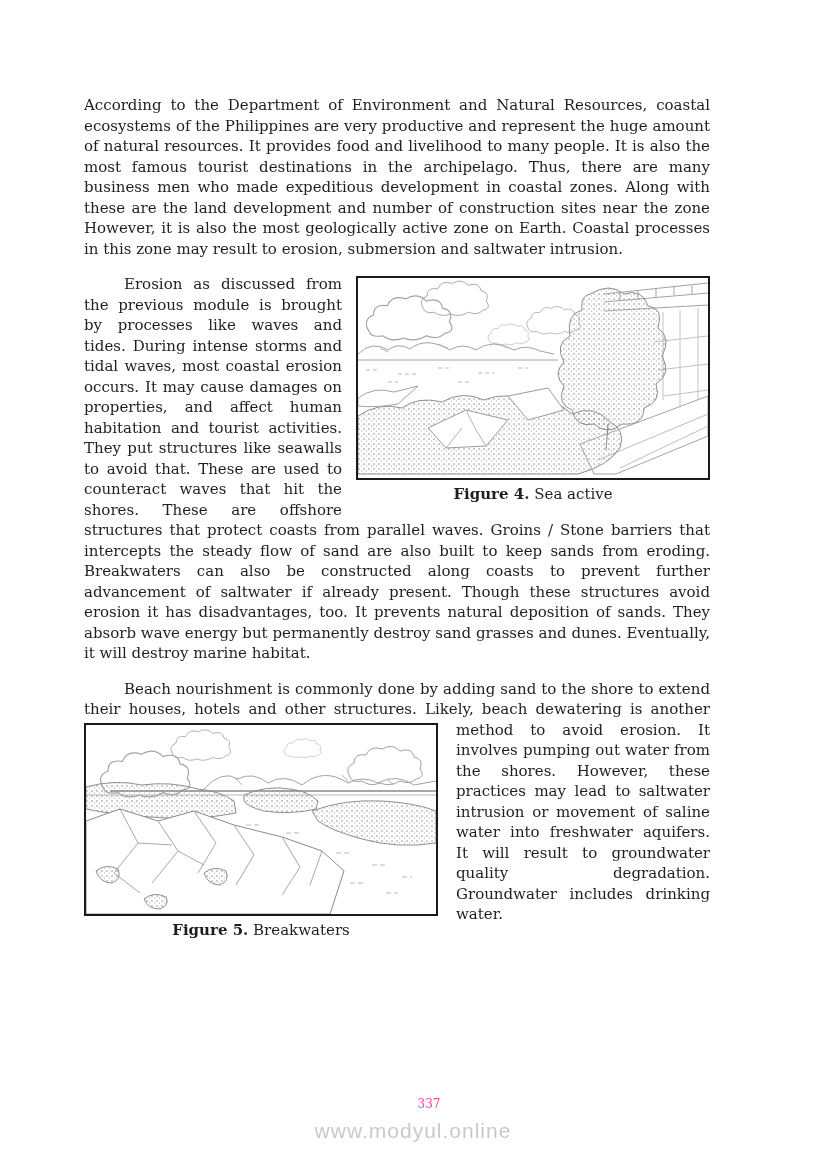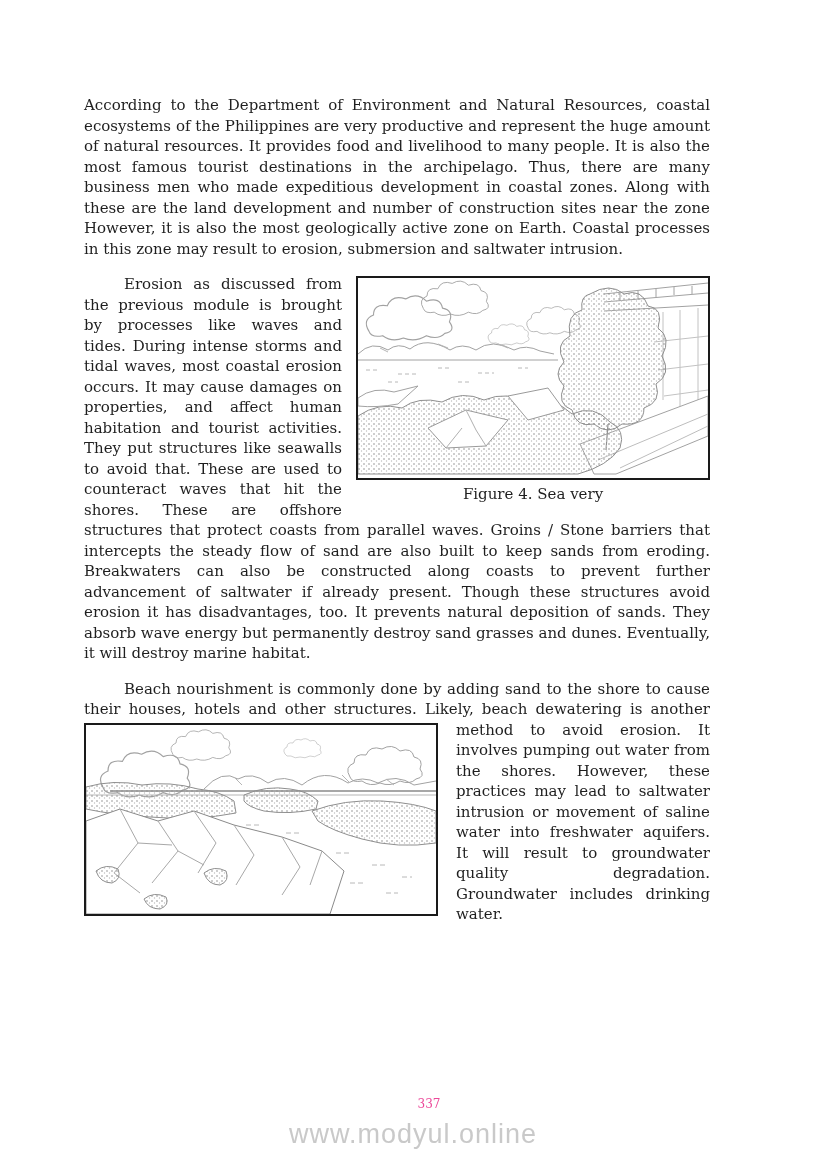--- a/index.html
+++ b/index.html
@@ -44,35 +44,35 @@
   }
   .figbox svg { display: block; }
   .figcap {
     display: block;
     text-align: center;
     font-size: 15px;
     line-height: 20px;
     margin-top: 4px;
     text-indent: 0;
   }
-  .figcap b { font-weight: 400; }
+  .figcap b { font-weight: 700; }
 
   .footer-number {
     position: absolute;
     top: 1097px; left: 16px; width: 826px;
     text-align: center;
     font-size: 12px;
     color: #ec4899;
   }
   .watermark {
     position: absolute;
     top: 1119px; left: 0; width: 826px;
     text-align: center;
     font-family: "Liberation Sans", "DejaVu Sans", sans-serif;
-    font-size: 27px;
+    font-size: 21px;
     letter-spacing: 1px;
     color: #c9c9c9;
   }
 </style>
 </head>
 <body>
 
 <div class="page">
   <div class="content">
 
@@ -114,28 +114,28 @@
             <path d="M250,146 L248,172" stroke="#8f8f8f" stroke-width="1.2"></path>
 
             <path d="M0,138 Q20,124 44,130 Q60,118 84,124 Q104,112 126,122 Q150,112 170,126 Q196,118 214,136 Q236,126 252,144 Q268,152 262,170 Q250,188 220,196 L0,196 Z" fill="url(#sp4)" stroke="#8f8f8f" stroke-width="1"></path>
             <path d="M70,150 L108,132 L150,142 L128,168 L88,170 Z" fill="#ffffff" stroke="#9a9a9a" stroke-width="1"></path>
             <path d="M108,132 L118,152 L128,168 M88,170 L104,150" stroke="#b0b0b0" stroke-width="1"></path>
             <path d="M150,118 L190,110 L206,132 L170,142 Z" fill="#ffffff" stroke="#9a9a9a" stroke-width="1"></path>
             <path d="M0,120 Q16,108 36,114 L60,108 L40,126 Q18,130 0,128 Z" fill="#ffffff" stroke="#a2a2a2" stroke-width="1"></path>
           </svg>
         </span>
         <span class="figcap"><b>Figure 4.</b>
-          <span>Sea very</span></span>
+          <span>Sea active</span></span>
       </span>
       <span>Erosion as discussed from the previous module is brought by processes like waves and tides. During intense storms and tidal waves, most coastal erosion occurs. It may cause damages on properties, and affect human habitation and tourist activities. They put structures like seawalls to avoid that. These are used to counteract waves that hit the shores. These are offshore structures that protect coasts from parallel waves. Groins / Stone barriers that intercepts the steady flow of sand are also built to keep sands from eroding. Breakwaters can also be constructed along coasts to prevent further advancement of saltwater if already present. Though these structures avoid erosion it has disadvantages, too. It prevents natural deposition of sands. They absorb wave energy but permanently destroy sand grasses and dunes. Eventually, it will destroy marine habitat.</span>
     </p>
 
 
     <p class="para indent">
-      <span>Beach nourishment is commonly done by adding sand to the shore to cause their houses, hotels and other structures. Likely, beach dewatering is another</span>
+      <span>Beach nourishment is commonly done by adding sand to the shore to extend their houses, hotels and other structures. Likely, beach dewatering is another</span>
       <span class="figwrap figwrap5">
         <span class="figbox">
 
           <svg width="350" height="189" viewBox="0 0 350 189" fill="none" xmlns="http://www.w3.org/2000/svg">
             <defs>
               <path id="cl5" d="M6,34 Q0,24 10,20 Q10,10 22,12 Q26,2 38,6 Q48,0 56,8 Q68,4 70,14 Q80,16 76,26 Q82,34 72,36 Q66,42 56,38 Q46,44 36,40 Q26,44 18,38 Q8,40 6,34 Z" stroke="#a2a2a2" fill="none" stroke-width="1"></path>
               <pattern id="sp5" width="5" height="5" patternUnits="userSpaceOnUse">
                 <circle cx="1" cy="1" r="0.8" fill="#8f8f8f"></circle>
                 <circle cx="3.5" cy="3" r="0.7" fill="#bdbdbd"></circle>
               </pattern>
@@ -158,20 +158,22 @@
 
             <path d="M160,100 h16 M200,108 h14 M250,128 h16 M286,140 h14 M176,122 h10 M222,140 h12 M264,158 h14 M300,168 h12 M316,152 h10" stroke="#b8b8b8" stroke-width="1" stroke-dasharray="5,3"></path>
 
             <path d="M0,96 L34,84 L72,96 L108,86 L148,100 L196,112 L236,126 L258,146 L244,189 L0,189 Z" fill="#ffffff" stroke="#8a8a8a" stroke-width="1"></path>
             <path d="M34,84 L52,118 L28,148 M52,118 L86,120 M72,96 L92,126 L66,158 M108,86 L130,118 L112,148 M148,100 L168,130 L150,160 M196,112 L214,142 L196,170 M236,126 L224,160 M28,148 L54,168 M92,126 L118,140" stroke="#a8a8a8" stroke-width="1"></path>
             <path d="M10,146 Q20,138 32,144 Q36,154 26,158 Q14,158 10,146 Z" fill="url(#sp5)" stroke="#8f8f8f" stroke-width="1"></path>
             <path d="M118,148 Q128,140 140,146 Q144,156 134,160 Q122,160 118,148 Z" fill="url(#sp5)" stroke="#8f8f8f" stroke-width="1"></path>
             <path d="M58,174 Q68,166 80,172 Q84,180 74,184 Q62,184 58,174 Z" fill="url(#sp5)" stroke="#8f8f8f" stroke-width="1"></path>
           </svg>
         </span>
+        <span class="figcap"><b>Figure 5.</b>
+          <span>Breakwaters</span></span>
       </span>
       <span>method to avoid erosion. It involves pumping out water from the shores. However, these practices may lead to saltwater intrusion or movement of saline water into freshwater aquifers. It will result to groundwater quality degradation. Groundwater includes drinking water.</span>
     </p>
 
   </div>
 
   <div class="footer-number">337</div>
   <div class="watermark">www.modyul.online</div>
 </div>
 

